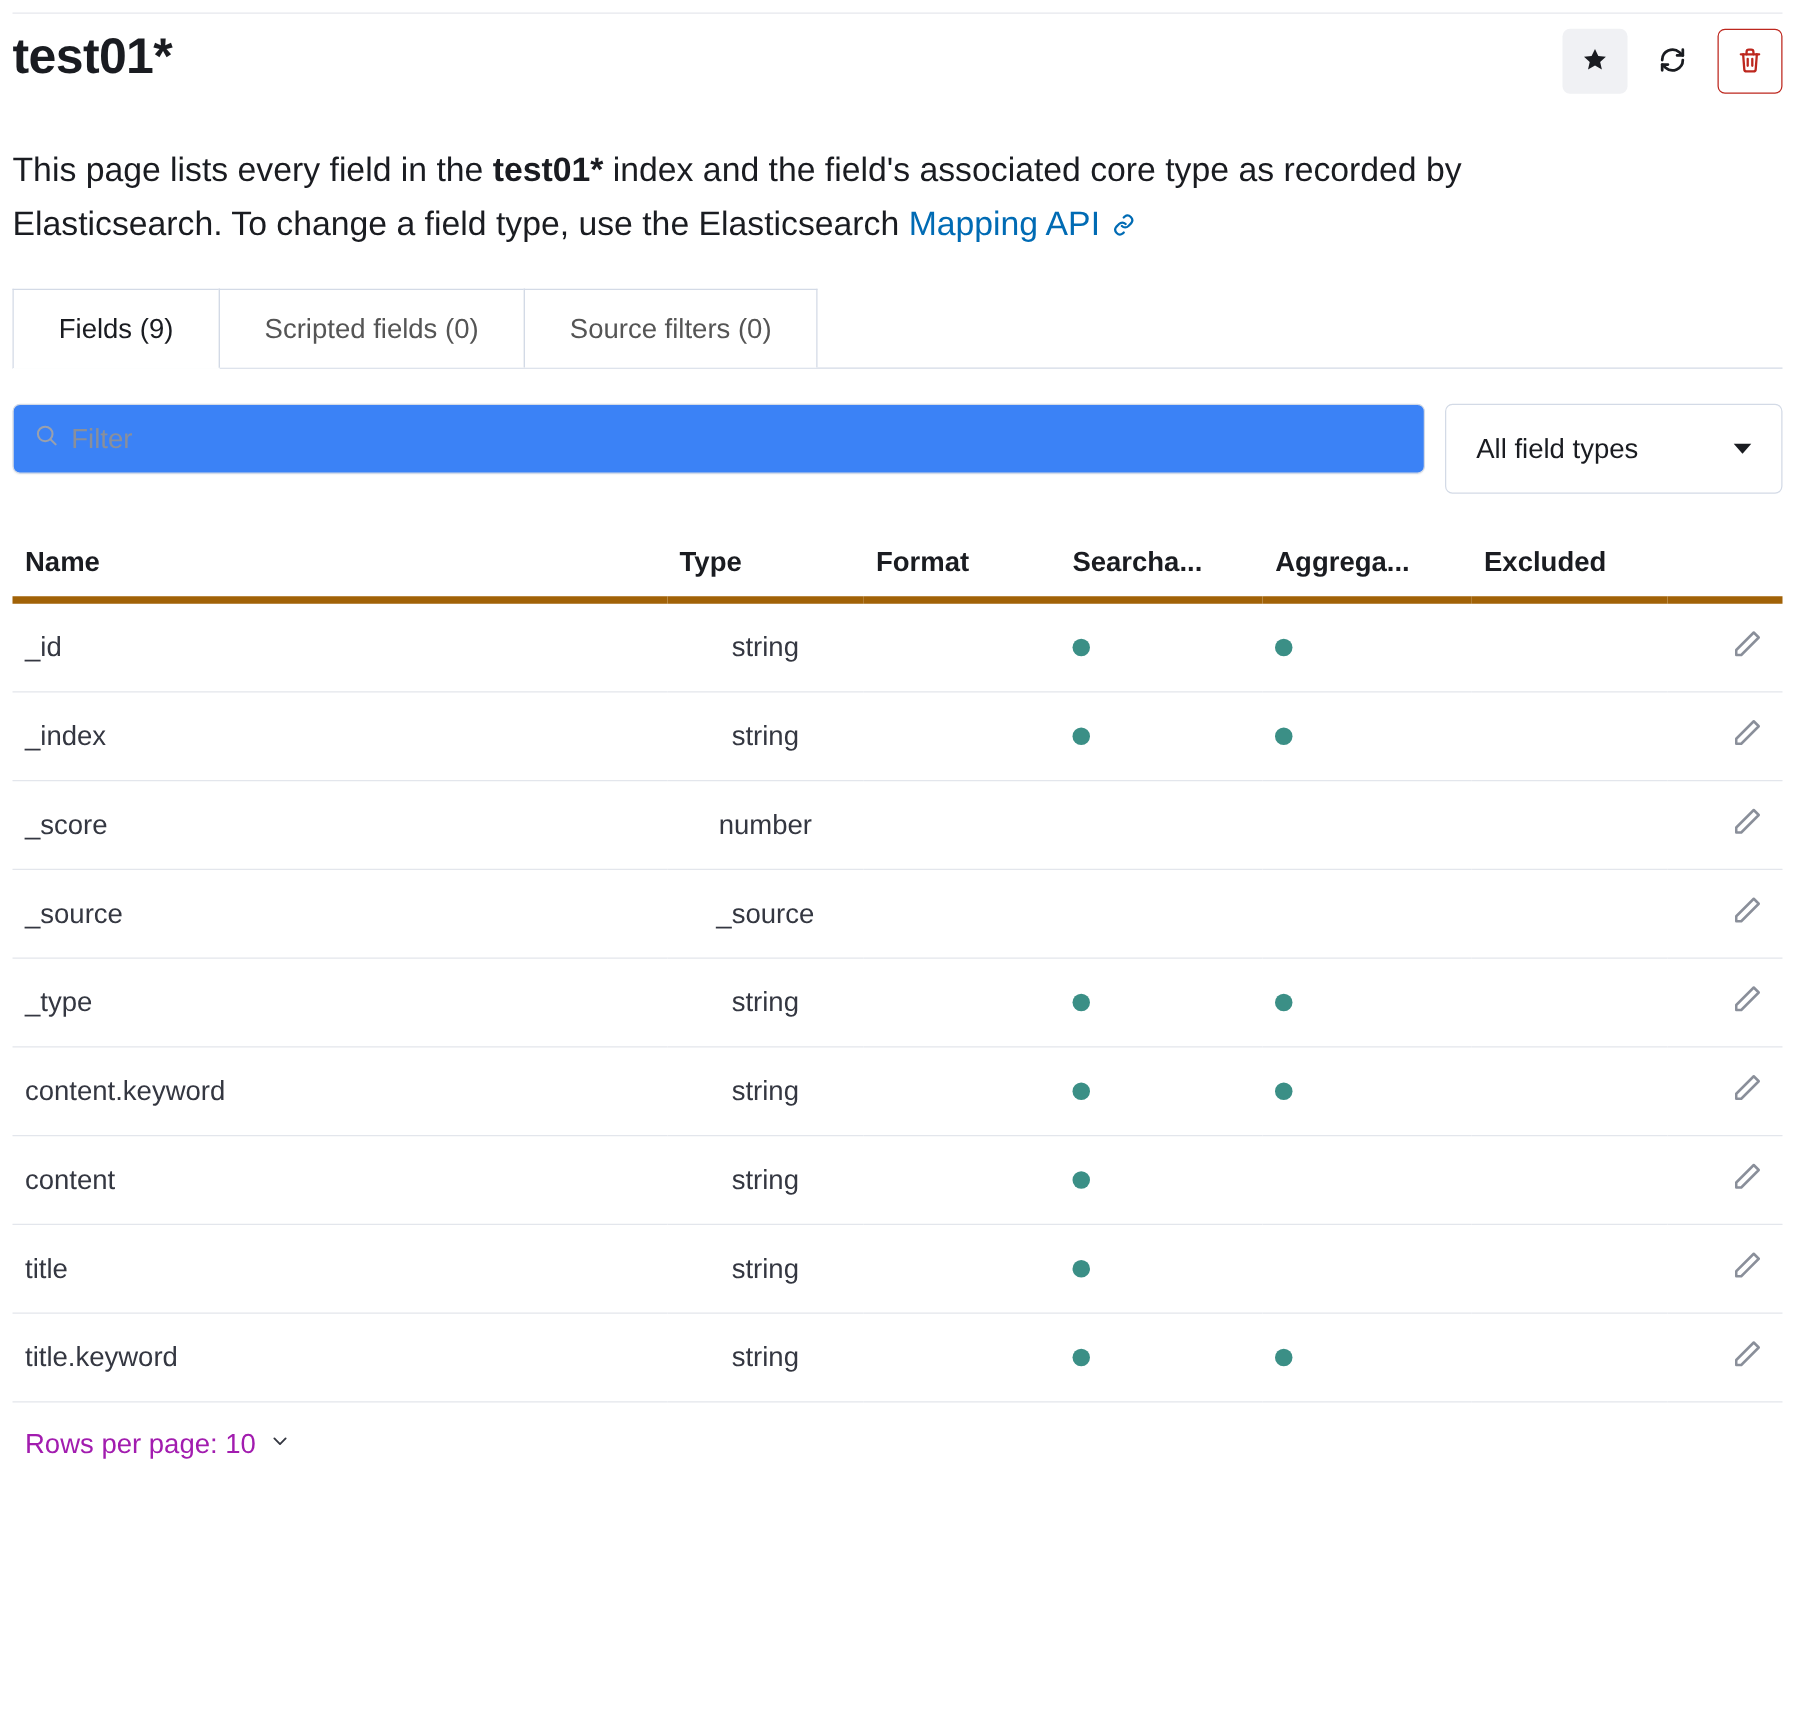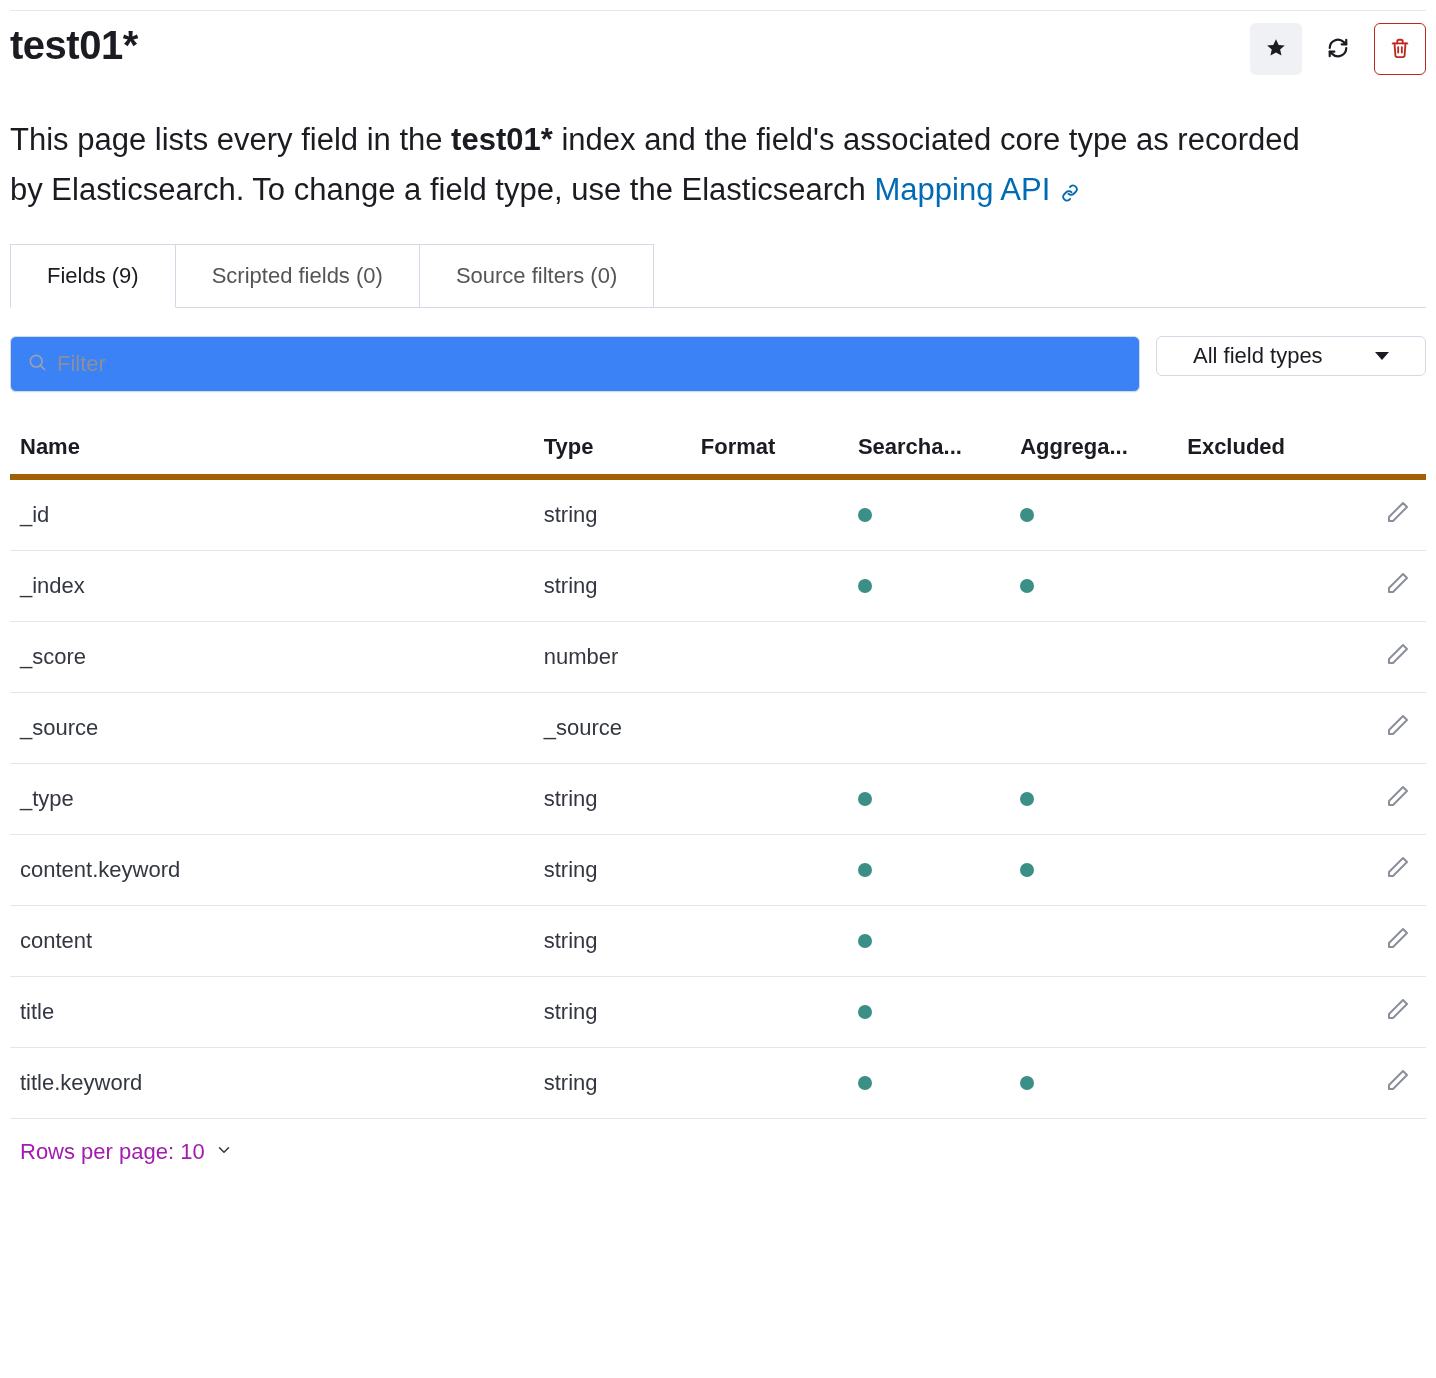--- a/index.html
+++ b/index.html
@@ -41,21 +41,21 @@
     border: none;
     background: #f0f1f4;
   }
   .icon-btn.refresh { background: #fff; }
   .icon-btn.danger {
     background: #fff;
     border: 1px solid #bd271e;
   }
   .icon-btn svg { width: 22px; height: 22px; }
   .desc {
-    font-size: 31px;
+    font-size: 27px;
     line-height: 1.6;
     margin-bottom: 28px;
     color: #1a1c21;
     max-width: 1310px;
   }
   .desc .bold { font-weight: 700; }
   .desc .link { color: #006bb4; text-decoration: none; }
   .link-icon { color: #006bb4; display:inline-block; vertical-align: middle; margin-left:2px;}
   .tabs {
     display: flex;
@@ -102,22 +102,22 @@
     border: none;
     outline: none;
     font-size: 22px;
     flex: 1;
     background: transparent;
   }
   .filter-input::placeholder { color: #8a8f9a; }
   .type-select {
     border: 1px solid #d3dae6;
     border-radius: 6px;
-    height: 40px;
-    padding: 0 36px;
+    height: 72px;
+    padding: 0 24px;
     display: flex;
     align-items: center;
     gap: 14px;
     font-size: 22px;
     background: #fff;
     cursor: pointer;
     width: 270px;
     justify-content: space-between;
   }
   .caret-down {
@@ -142,21 +142,21 @@
     text-overflow: ellipsis;
   }
   table.fields td {
     font-size: 22px;
     padding: 20px 10px;
     border-bottom: 1px solid #e3e6ec;
     color: #343741;
     vertical-align: middle;
   }
   .col-name { width: 400px; }
-  .col-type { width: 120px; }
+  .col-type { width: 120px; text-align: center; }
   .col-format { width: 120px; }
   .col-search { width: 120px; text-align: left;}
   .col-agg { width: 120px; }
   .col-excl { width: 120px; }
   .col-actions { width: 70px; text-align: right; padding-right: 16px !important;}
   .dot {
     width: 14px; height: 14px; border-radius: 50%;
     background: #3b8f86;
     display: inline-block;
   }

